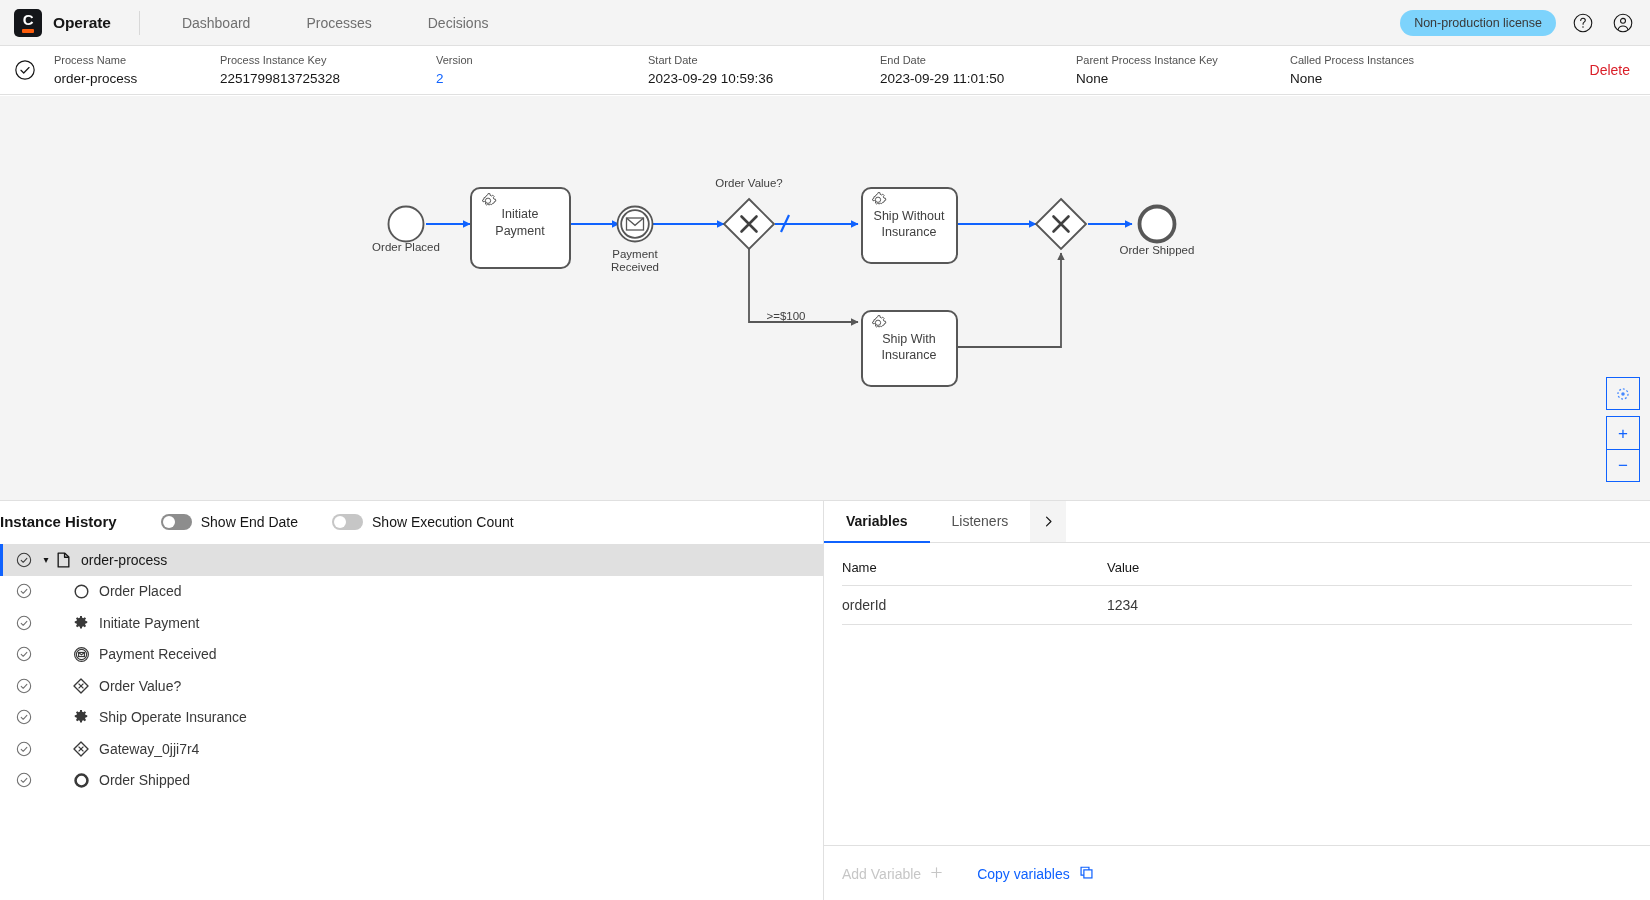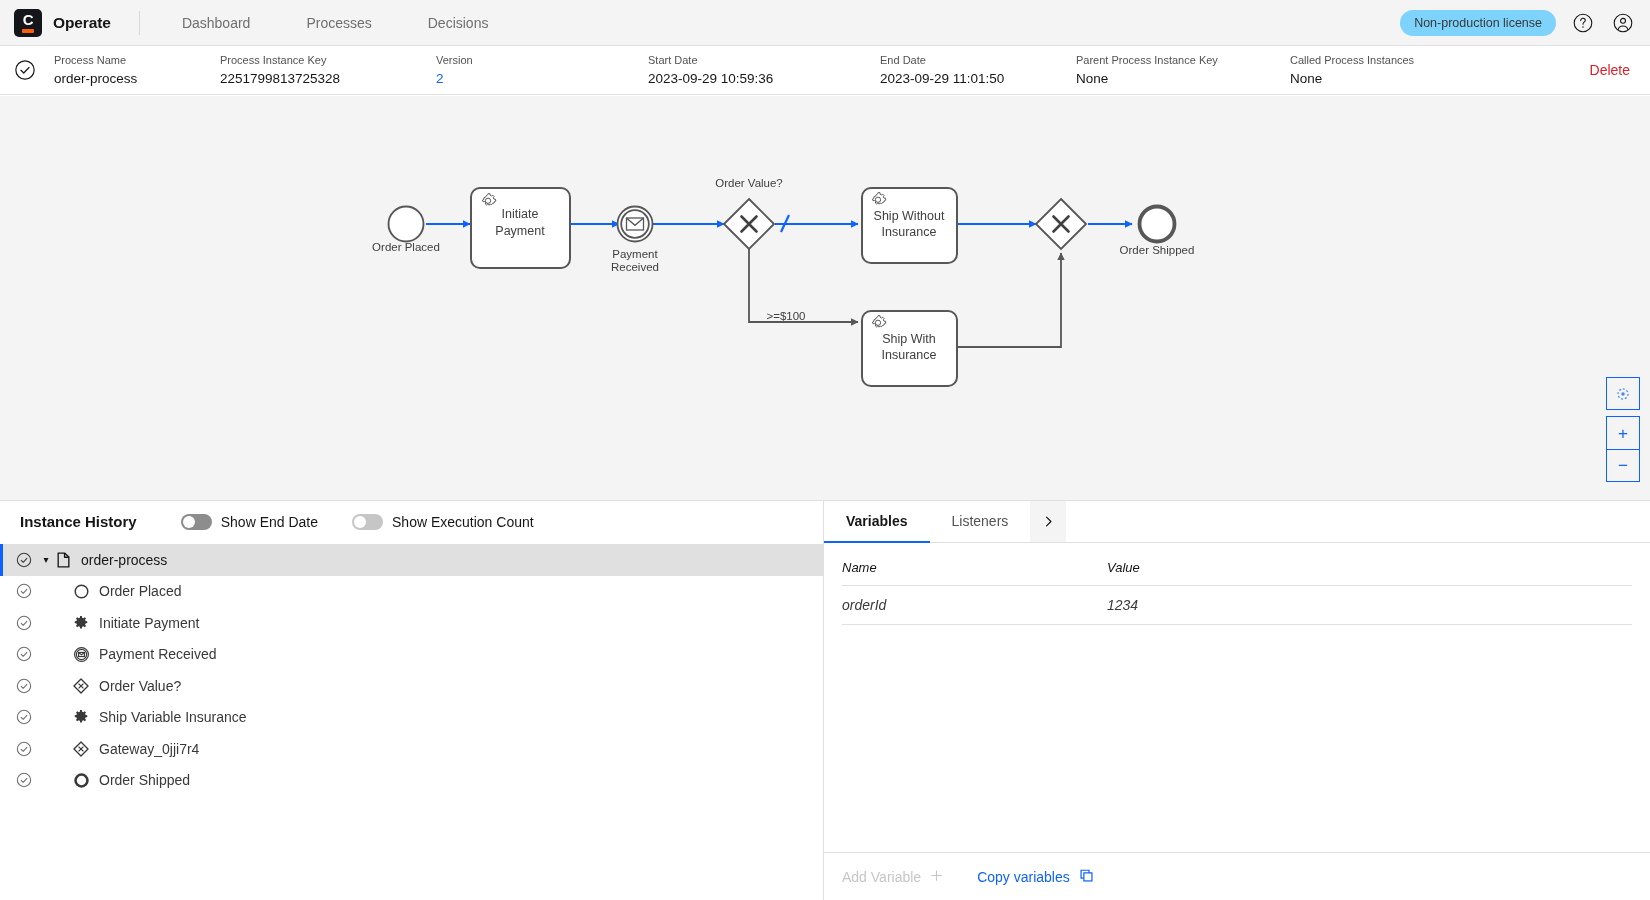--- a/index.html
+++ b/index.html
@@ -100,21 +100,21 @@
     border-top: 1px solid #e0e0e0;
   }
   #history-pane {
     width: 824px; height: 400px; background: #ffffff;
     border-right: 1px solid #e0e0e0;
     display: flex; flex-direction: column;
     position: relative; overflow: hidden;
   }
   #history-head {
     height: 42px; display: flex; align-items: center;
-    padding-left: 20px; gap: 0;
+    padding-left: 0; gap: 0;
     border-bottom: 1px solid #ffffff;
   }
   .hh-title { font-size: 15px; font-weight: 700; color: #161616; }
   .toggle-group { display: flex; align-items: center; gap: 9px; margin-left: 44px; cursor: pointer; }
   .toggle-group.second { margin-left: 34px; }
   .tog { width: 31px; height: 16px; border-radius: 8px; position: relative; flex: 0 0 auto; }
   .tog.dark { background: #8d8d8d; }
   .tog.light { background: #c6c6c6; }
   .tog .knob {
     position: absolute; top: 2px; left: 2px;
@@ -153,32 +153,32 @@
     font-size: 14px; color: #525252; cursor: pointer;
     border-bottom: 2px solid transparent; margin-bottom: -1px;
   }
   .vtab.active { color: #161616; font-weight: 700; border-bottom-color: #0f62fe; }
   .vtab-more {
     width: 36px; background: #f4f4f4; display: flex;
     align-items: center; justify-content: center; cursor: pointer;
     margin-bottom: -1px; border-bottom: 1px solid #e0e0e0;
   }
   #vars-body { flex: 1; overflow: auto; padding: 0 18px; }
-  table.vtable { width: 100%; border-collapse: collapse; font-style: italic; }
+  table.vtable { width: 100%; border-collapse: collapse; }
   table.vtable th {
     text-align: left; font-size: 13px; font-weight: 400; color: #161616;
     padding: 17px 0 10px 0; border-bottom: 1px solid #e0e0e0;
   }
   table.vtable td {
     font-size: 14px; color: #393939; padding: 11px 0;
     border-bottom: 1px solid #e0e0e0;
   }
   .col-name { width: 265px; }
   #vars-foot {
-    height: 49px; border-top: 1px solid #e0e0e0;
+    height: 56px; border-top: 1px solid #e0e0e0;
     display: flex; align-items: center; padding-left: 18px; gap: 34px;
   }
   .foot-act {
     display: flex; align-items: center; gap: 9px;
     font-size: 14px; cursor: pointer;
   }
   .foot-act.disabled { color: #c6c6c6; cursor: not-allowed; }
   .foot-act.blue { color: #0f62fe; }
 </style>
 </head>
@@ -474,21 +474,21 @@
               <path d="M7.8 12.4l3 3 5.5-5.8" stroke-linecap="round" stroke-linejoin="round"></path>
           </svg>
         </span>
         <span class="indent"></span>
         <span class="tr-icon">
           <svg width="16" height="16" viewBox="0 0 20 20" fill="#393939">
             <path d="M10 6.2a3.8 3.8 0 100 7.6 3.8 3.8 0 000-7.6zm0 5.6a1.8 1.8 0 110-3.6 1.8 1.8 0 010 3.6z"></path>
             <path d="M8.9 1.2h2.2l.35 2.1 1.5.62 1.75-1.22 1.58 1.58-1.22 1.75.62 1.5 2.1.35v2.24l-2.1.35-.62 1.5 1.22 1.75-1.58 1.58-1.75-1.22-1.5.62-.35 2.1H8.9l-.35-2.1-1.5-.62-1.75 1.22-1.58-1.58 1.22-1.75-.62-1.5-2.1-.35V7.88l2.1-.35.62-1.5L3.72 4.28 5.3 2.7l1.75 1.22 1.5-.62z"></path>
           </svg>
         </span>
-        <span class="tr-label">Ship Variable Insurance</span>
+        <span class="tr-label">Ship Operate Insurance</span>
       </div>
 
       <div class="tree-row">
         <span class="tr-status">
           <svg width="16" height="16" viewBox="0 0 24 24" fill="none" stroke="#6f6f6f" stroke-width="1.6">
             <circle cx="12" cy="12" r="10"></circle>
               <path d="M7.8 12.4l3 3 5.5-5.8" stroke-linecap="round" stroke-linejoin="round"></path>
           </svg>
         </span>
         <span class="indent"></span>

